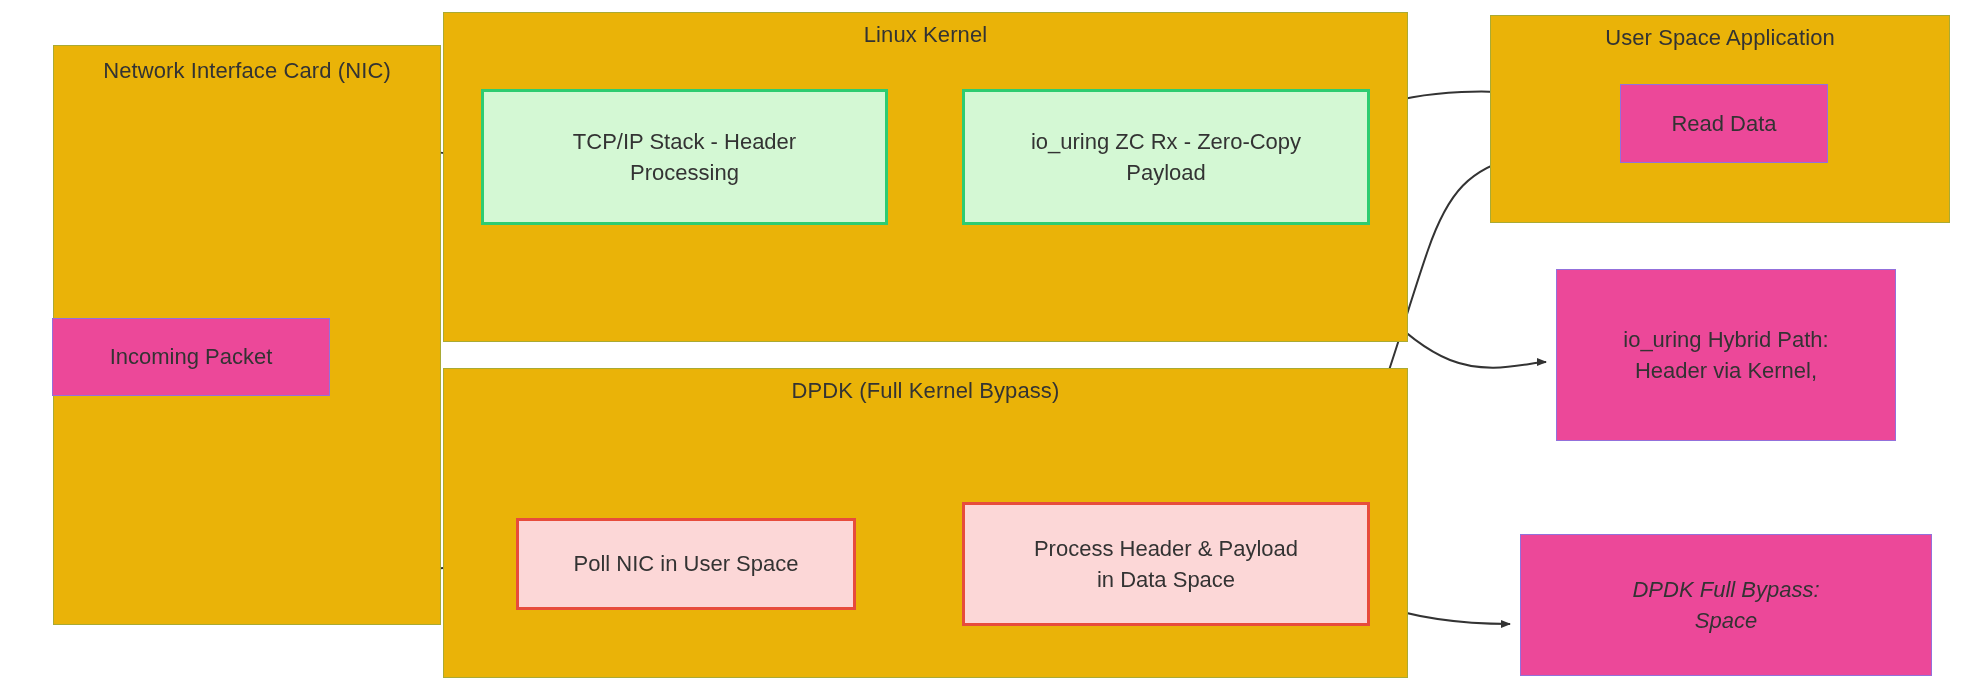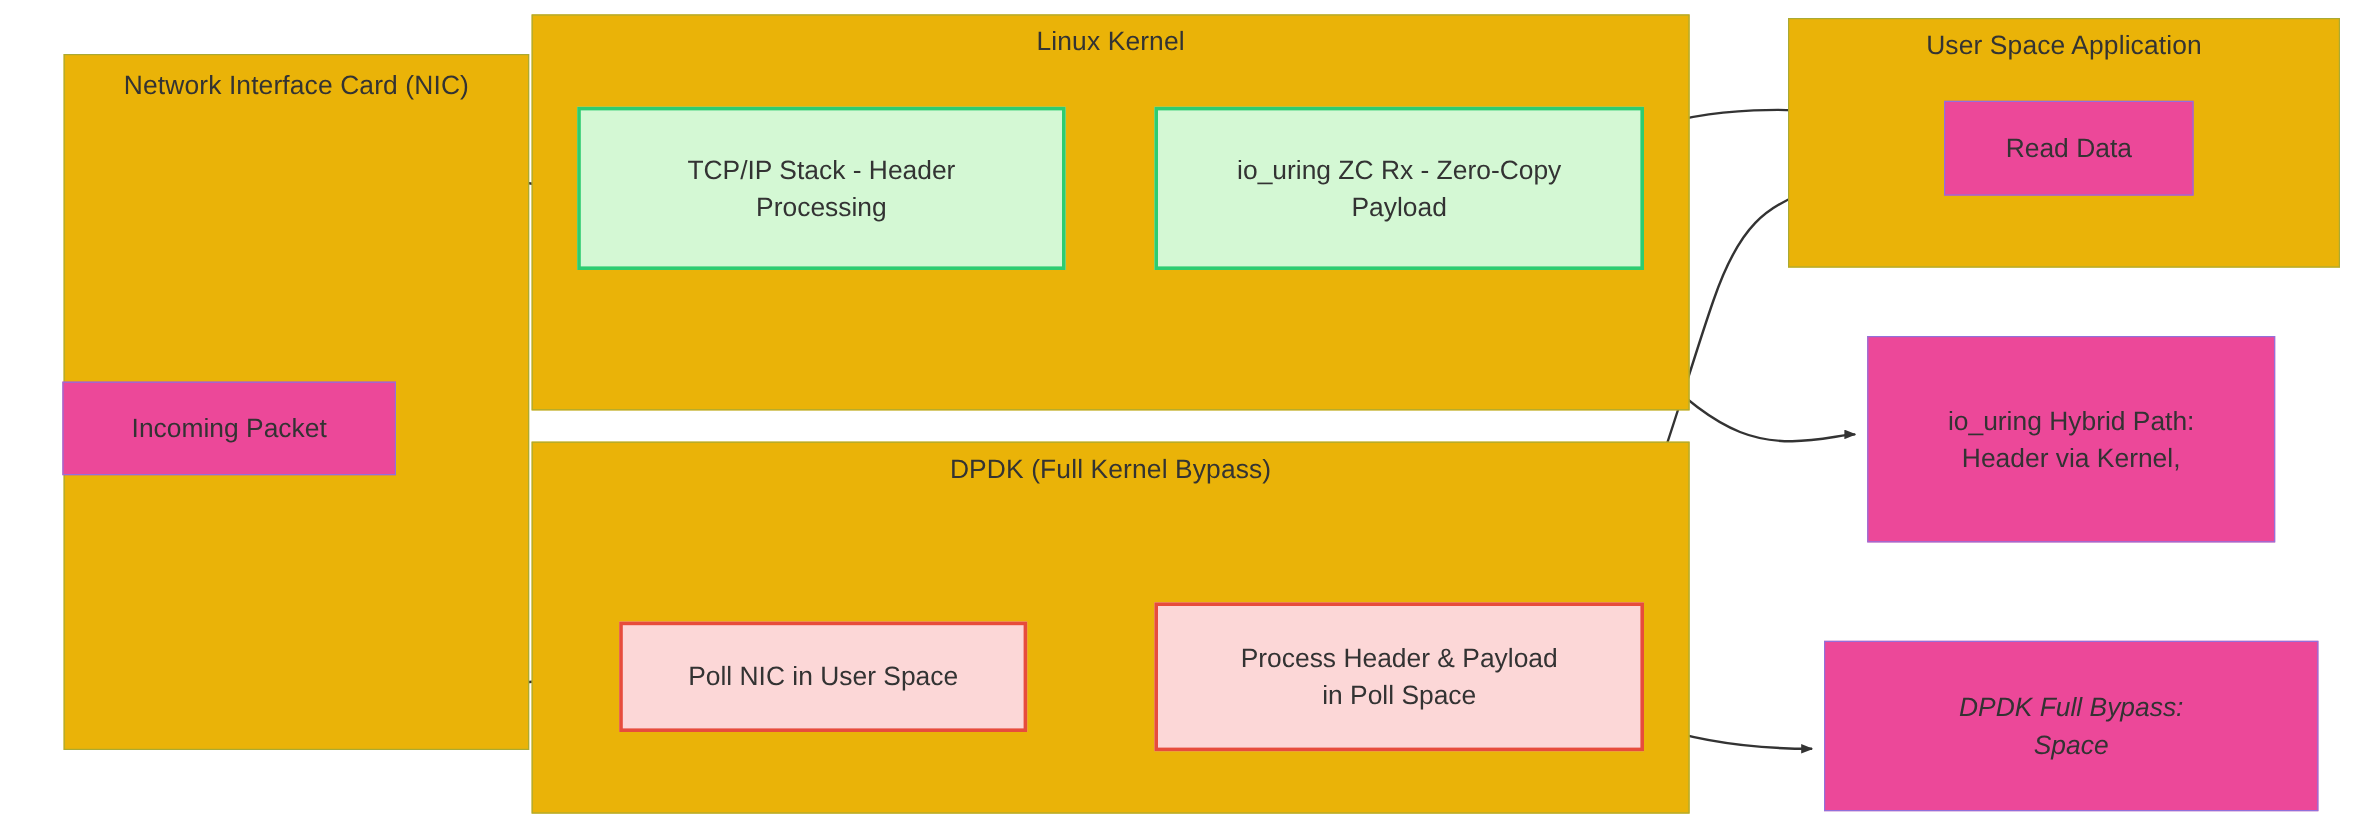--- a/index.html
+++ b/index.html
@@ -133,37 +133,37 @@
       <span>Payload</span>
     </span>
   </div>
 
   <div class="node n-purple" style="left:1620px; top:84px; width:208px; height:79px;">
     <span class="lines">
       <span>Read Data</span>
     </span>
   </div>
 
-  <div class="node n-purple" style="left:1556px; top:280px; width:340px; height:172px;">
+  <div class="node n-purple" style="left:1556px; top:269px; width:340px; height:172px;">
     <span class="lines">
       <span>io_uring Hybrid Path:</span>
       <span>Header via Kernel,</span>
     </span>
   </div>
 
   <div class="node n-red" style="left:516px; top:518px; width:340px; height:92px;">
     <span class="lines">
       <span>Poll NIC in User Space</span>
     </span>
   </div>
 
   <div class="node n-red" style="left:962px; top:502px; width:408px; height:124px;">
     <span class="lines">
       <span>Process Header &amp; Payload</span>
-      <span>in Poll Space</span>
+      <span>in Data Space</span>
     </span>
   </div>
 
   <div class="node n-purple" style="left:1520px; top:534px; width:412px; height:142px;font-style:italic;">
     <span class="lines">
       <span>DPDK Full Bypass:</span>
       <span>Space</span>
     </span>
   </div>
 

